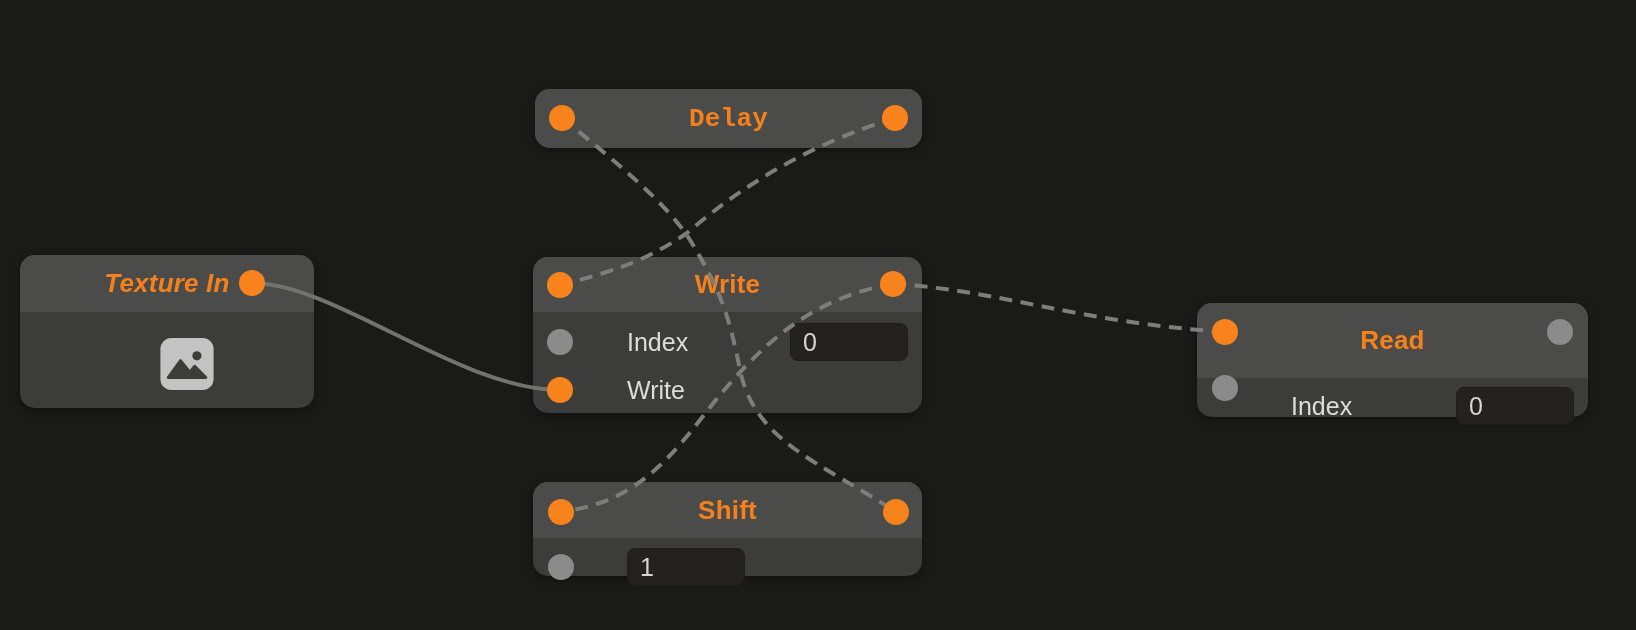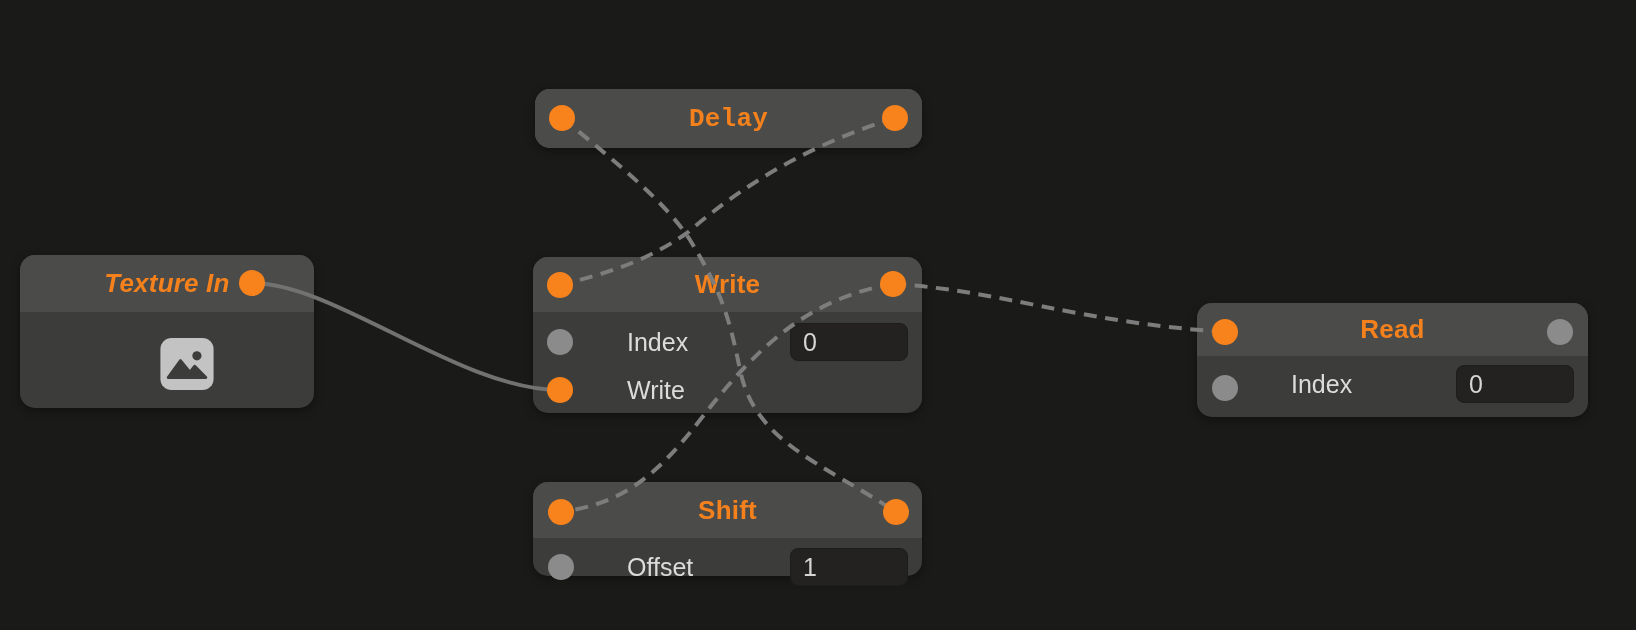--- a/index.html
+++ b/index.html
@@ -148,31 +148,30 @@
     <div class="port gray" style="left:14px; top:72px;"></div>
     <div class="port orange" style="left:14px; top:120px;"></div>
   </div>
 
   <div class="node" style="left:533px; top:482px; width:389px; height:94px;">
     <div class="node-header" style="height:56px;">
       <span class="node-title">Shift</span>
     </div>
     <div class="node-body" style="padding-top:5px;">
       <div class="row">
-        <span class="row-label">Offset</span>
         <input class="num-field" type="text" value="1" style="">
       </div>
     </div>
     <div class="port orange" style="left:15px; top:17px;"></div>
     <div class="port orange" style="left:350px; top:17px;"></div>
     <div class="port gray" style="left:15px; top:72px;"></div>
   </div>
 
   <div class="node" style="left:1197px; top:303px; width:391px; height:114px;">
-    <div class="node-header" style="height:53px;">
+    <div class="node-header" style="height:75px;">
       <span class="node-title">Read</span>
     </div>
     <div class="node-body" style="padding-top:4px;">
       <div class="row">
         <span class="row-label">Index</span>
         <input class="num-field" type="text" value="0" style="">
       </div>
     </div>
     <div class="port orange" style="left:15px; top:16px;"></div>
     <div class="port gray" style="left:350px; top:16px;"></div>

